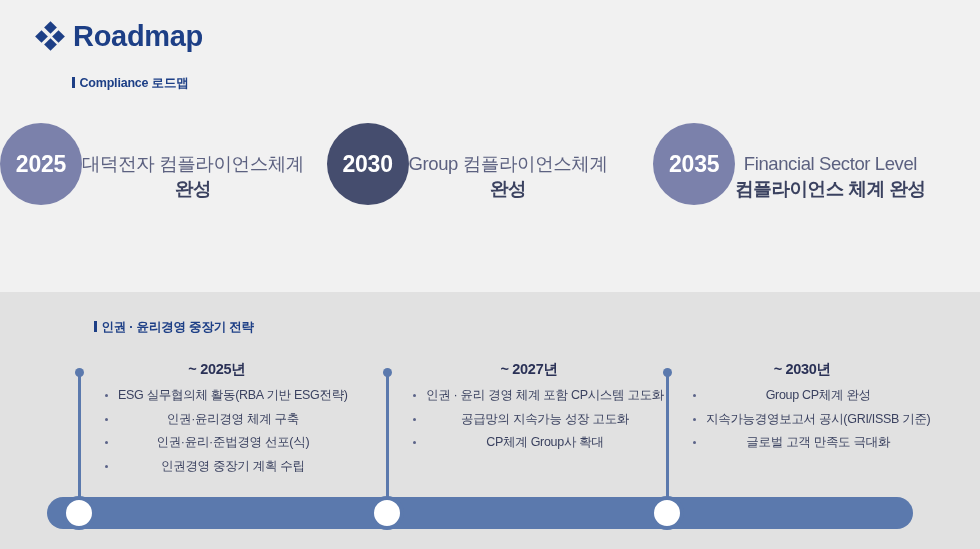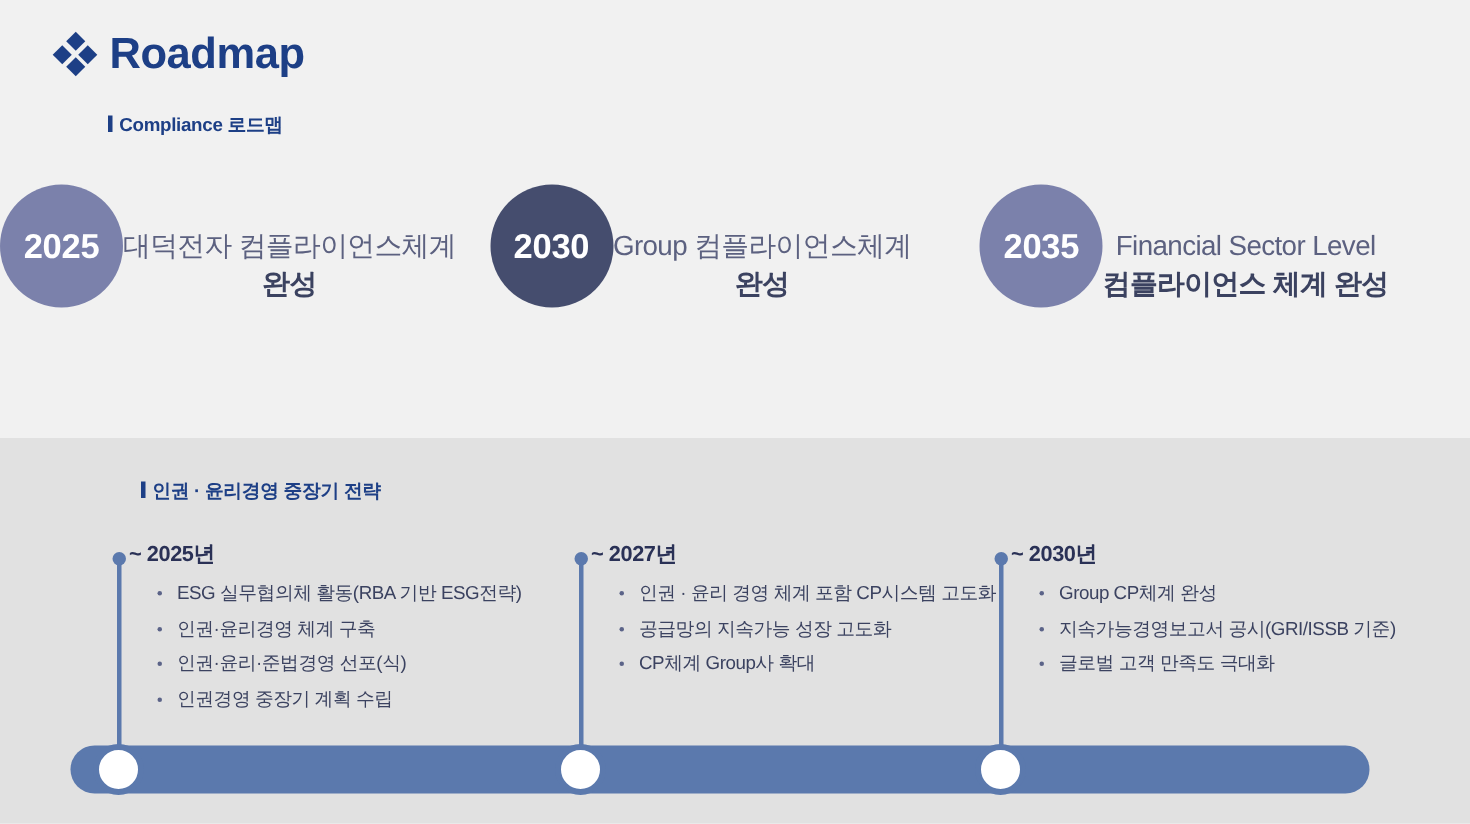--- a/index.html
+++ b/index.html
@@ -143,20 +143,21 @@
   .tl-columns {
     position: absolute;
     left: 0;
     top: 68px;
     width: 980px;
     height: 130px;
   }
   .tl-col {
     position: absolute;
     top: 0;
+    text-align: center;
   }
   .tl-col-1 { left: 72px; }
   .tl-col-2 { left: 380px; }
   .tl-col-3 { left: 660px; }
 
   .tl-head {
     font-size: 14.5px;
     font-weight: bold;
     color: #2a3156;
     letter-spacing: -0.3px;

